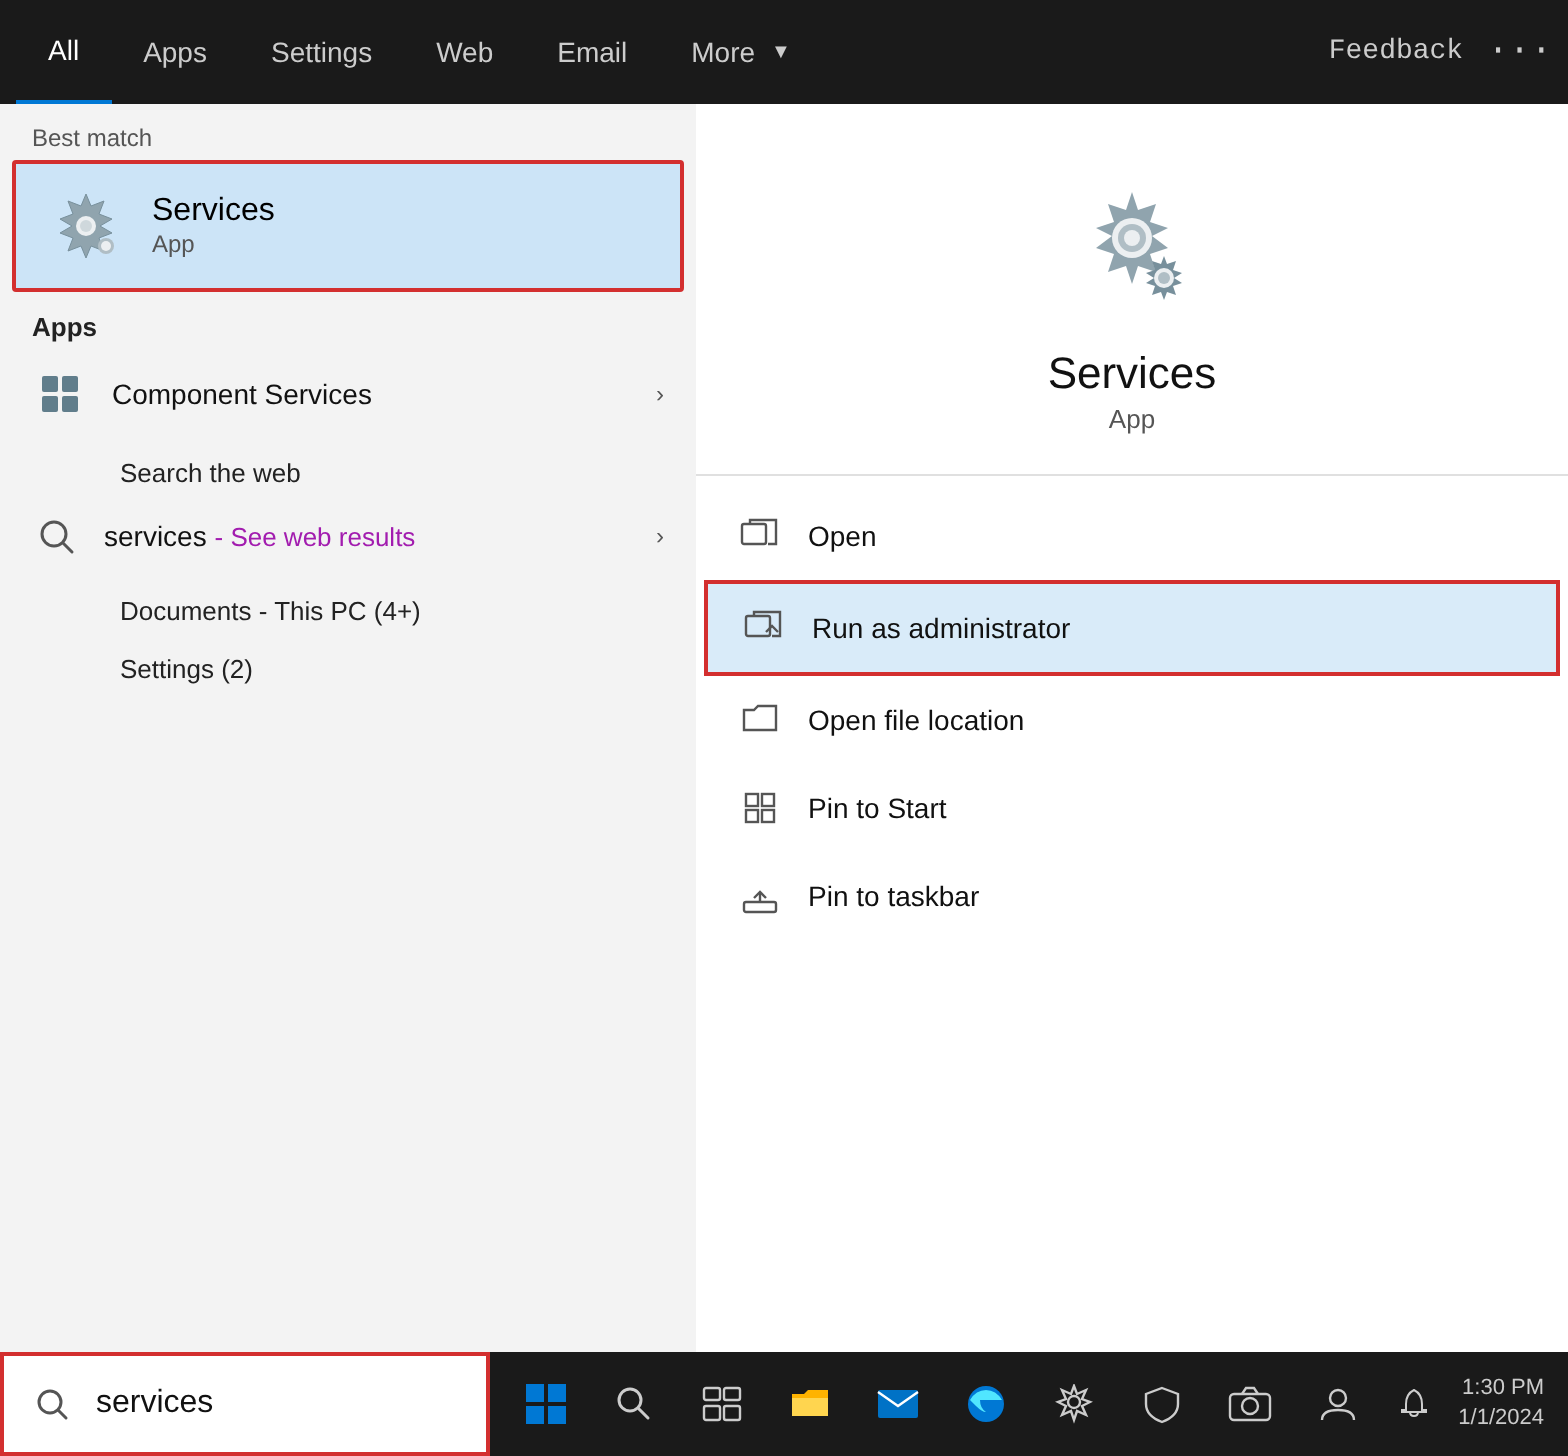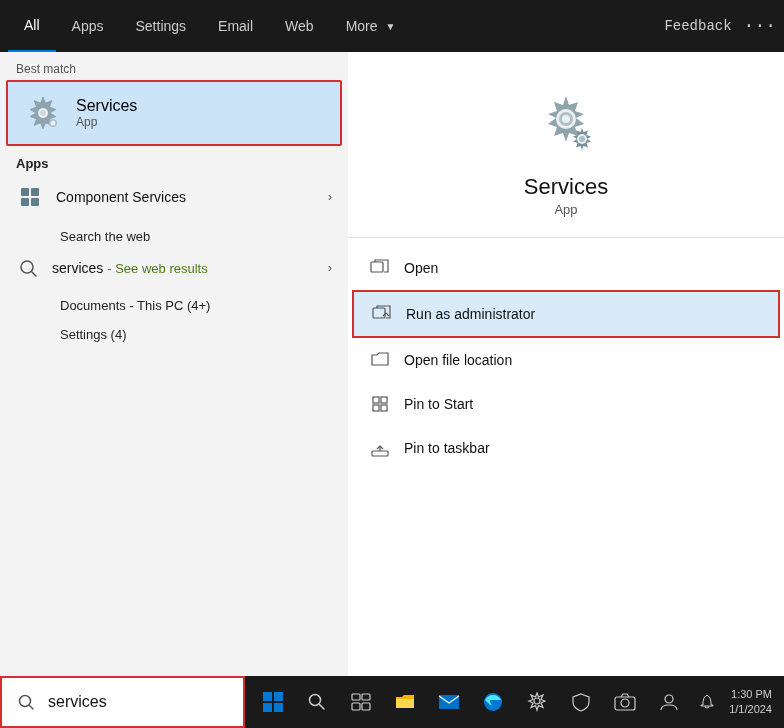--- a/index.html
+++ b/index.html
@@ -143,21 +143,21 @@
     }
     .search-web-icon {
       width: 24px;
       height: 24px;
       margin-right: 12px;
       display: flex;
       align-items: center;
       justify-content: center;
     }
     .search-web-text { font-size: 14px; color: #111; flex: 1; }
-    .search-web-see { color: #4d7c0f; font-size: 13px; }
+    .search-web-see { color: #a21caf; font-size: 13px; }
     .search-web-chevron { font-size: 12px; color: #555; margin-left: 4px; }
 
     
     .right-panel {
       flex: 1;
       background: #fff;
       display: flex;
       flex-direction: column;
       position: relative;
     }
@@ -308,24 +308,24 @@
     <div class="nav-tab active">
       <span>All</span>
     </div>
     <div class="nav-tab">
       <span>Apps</span>
     </div>
     <div class="nav-tab">
       <span>Settings</span>
     </div>
     <div class="nav-tab">
+      <span>Web</span>
+    </div>
+    <div class="nav-tab">
       <span>Email</span>
-    </div>
-    <div class="nav-tab">
-      <span>Web</span>
     </div>
     <div class="nav-tab nav-tab-more">
       <span>More</span>
       <span style="font-size:10px; margin-left:4px;">▼</span>
     </div>
   </div>
   <div class="nav-right">
     <span class="nav-feedback">Feedback</span>
     <span class="nav-dots">···</span>
   </div>
@@ -381,21 +381,21 @@
         </svg>
       </div>
       <span class="search-web-text">
         <span>services</span>
         <span class="search-web-see">- See web results</span>
       </span>
       <span class="search-web-chevron">›</span>
     </div>
 
     <div class="divider-label">Documents - This PC (4+)</div>
-    <div class="divider-label">Settings (4)</div>
+    <div class="divider-label">Settings (2)</div>
 
   </div>
 
   <div class="right-panel">
 
     <div class="app-preview">
       <div class="app-preview-icon">
 
         <svg class="gear-icon-large" viewBox="0 0 72 72" xmlns="http://www.w3.org/2000/svg">
 

